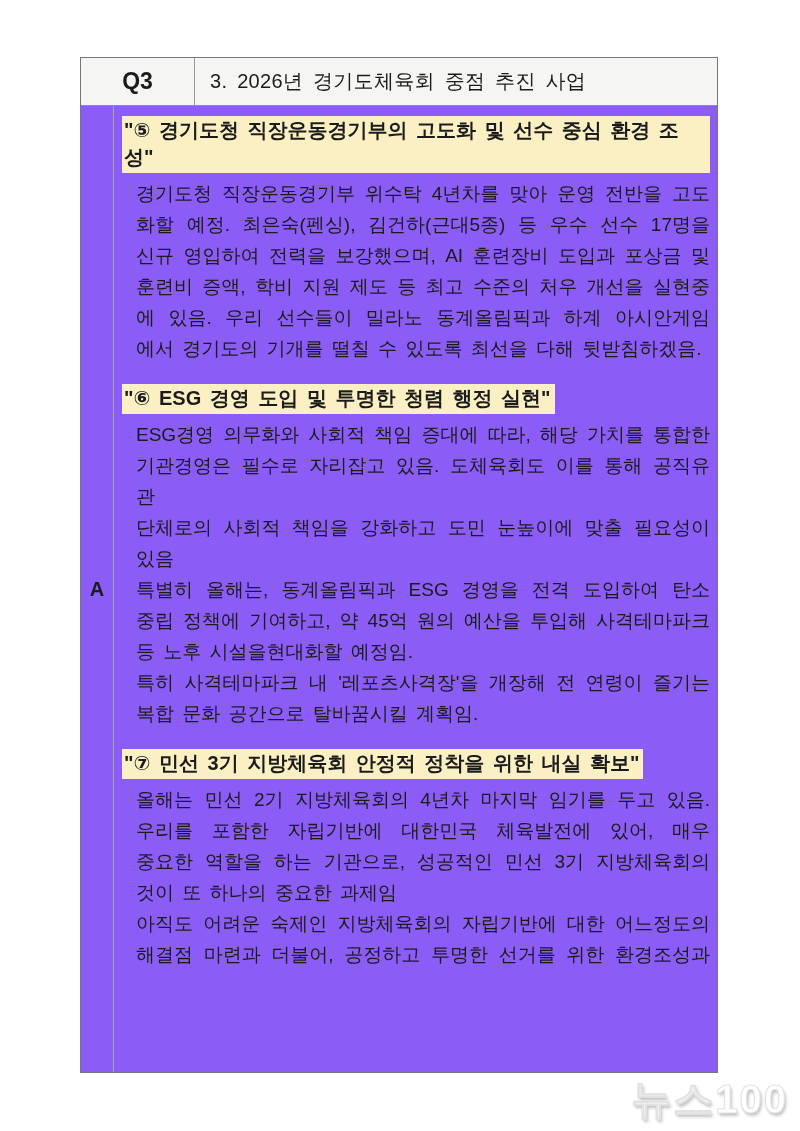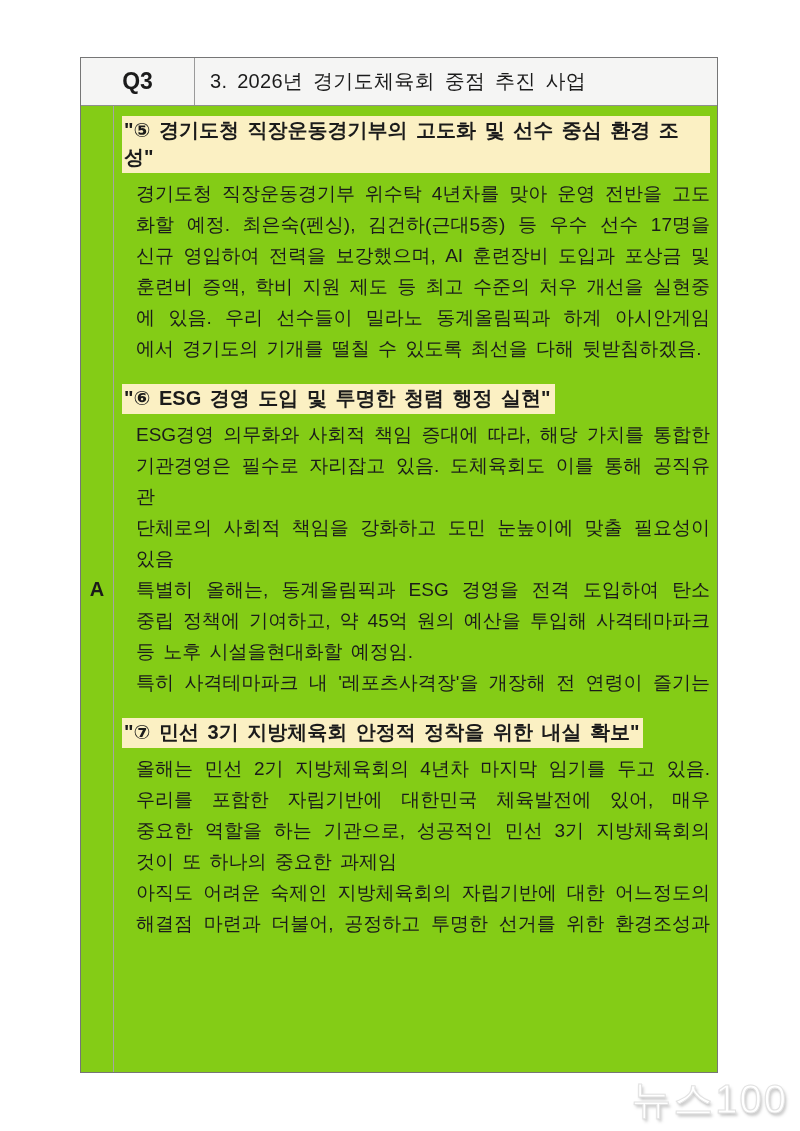--- a/index.html
+++ b/index.html
@@ -12,21 +12,21 @@
     overflow: hidden;
   }
   .page { position: absolute; inset: 0; background: #ffffff; }
 
   .doc-table {
     position: absolute;
     left: 80px; top: 57px;
     width: 638px;
     border: 1px solid #767676;
     box-sizing: border-box;
-    background: #84cc16;
+    background: #8b5cf6;
   }
 
   .header-row {
     display: flex;
     height: 47px;
     border-bottom: 1px solid #8f8f8f;
     background: #f5f5f4;
   }
   .q-cell {
     width: 114px;
@@ -90,21 +90,21 @@
     white-space: normal;
     text-align: justify;
     text-align-last: justify;
   }
 
   .watermark {
     position: absolute;
     right: 12px;
     top: 1072px;
     font-size: 40px;
-    font-weight: normal;
+    font-weight: bold;
     letter-spacing: 2px;
     color: #ffffff;
     -webkit-text-stroke: 1px #e2e2e2;
     text-shadow: 2px 3px 3px rgba(140,140,140,0.45), 0 1px 2px rgba(160,160,160,0.4);
     user-select: none;
   }
 </style>
 </head>
 <body>
 
@@ -140,20 +140,21 @@
               <div class="paragraph">
                 <div class="body-line jl">ESG경영 의무화와 사회적 책임 증대에 따라, 해당 가치를 통합한</div>
                 <div class="body-line jl">기관경영은 필수로 자리잡고 있음. 도체육회도 이를 통해 공직유관</div>
                 <div class="body-line jl">단체로의 사회적 책임을 강화하고 도민 눈높이에 맞출 필요성이 있음</div>
                 <div class="body-line jl">특별히 올해는, 동계올림픽과 ESG 경영을 전격 도입하여 탄소</div>
                 <div class="body-line jl">중립 정책에 기여하고, 약 45억 원의 예산을 투입해 사격테마파크</div>
                 <div class="body-line">등 노후 시설을현대화할 예정임.</div>
               </div>
               <div class="paragraph">
                 <div class="body-line jl">특히 사격테마파크 내 '레포츠사격장'을 개장해 전 연령이 즐기는</div>
+                <div class="body-line">복합 문화 공간으로 탈바꿈시킬 계획임.</div>
               </div>
             </div>
   </div>
 
   <div class="section">
     <div class="section-heading">"⑦ 민선 3기 지방체육회 안정적 정착을 위한 내실 확보"</div>
     <div class="section-body">
               <div class="paragraph">
                 <div class="body-line jl">올해는 민선 2기 지방체육회의 4년차 마지막 임기를 두고 있음.</div>
                 <div class="body-line jl">우리를 포함한 자립기반에 대한민국 체육발전에 있어, 매우</div>

